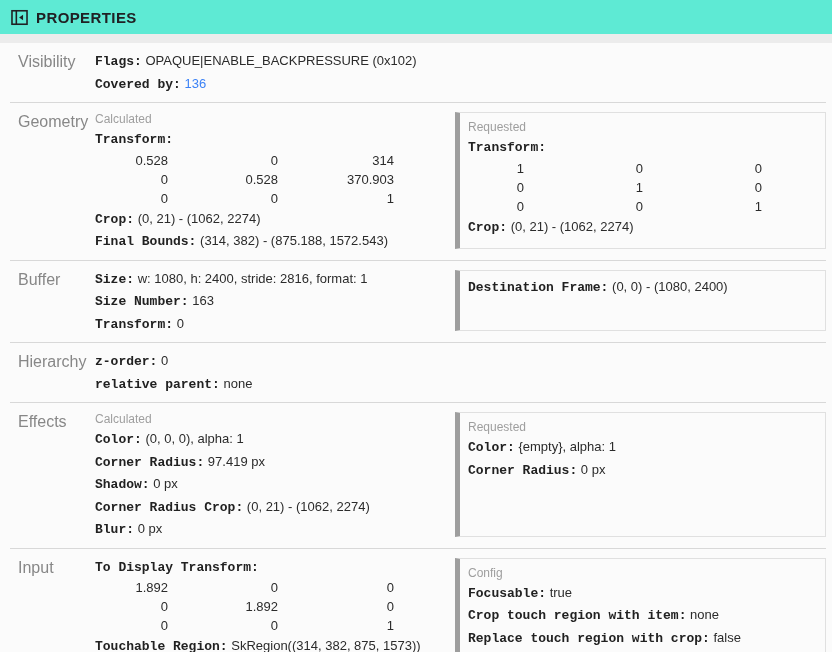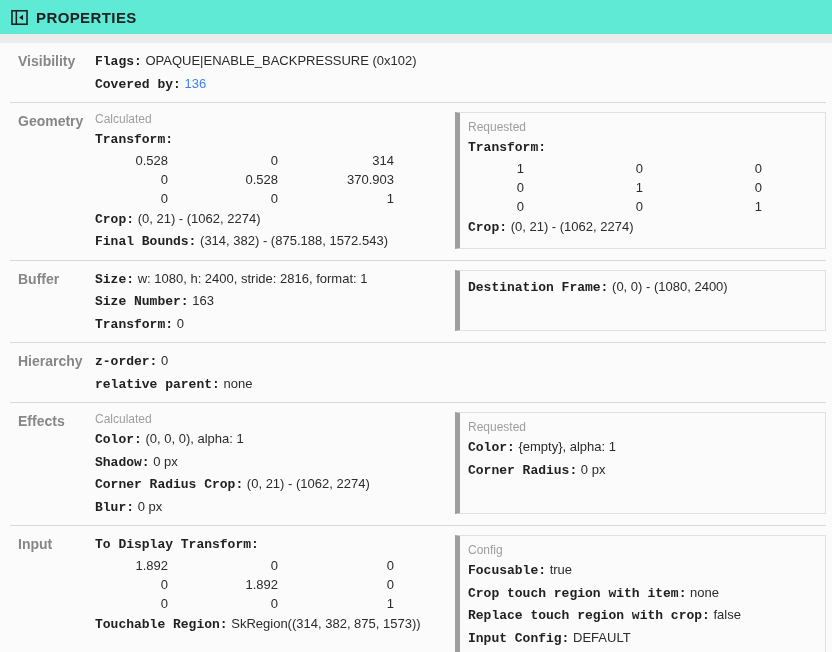--- a/index.html
+++ b/index.html
@@ -37,23 +37,22 @@
     display: flex;
     margin: 0 6px 0 10px;
     border-bottom: 1px solid #d8d8d8;
     padding: 7px 0 7px 0;
     align-items: stretch;
   }
   .section-label {
     width: 85px;
     flex: 0 0 85px;
     padding: 3px 0 0 8px;
-    font-size: 14px;
+    font-size: 16px;
     color: #878787;
-    font-weight: bold;
   }
   .section-content {
     flex: 1;
     display: flex;
     align-items: stretch;
   }
   .col-left { flex: 1; padding-right: 14px; }
   .col-right { width: 371px; flex: 0 0 371px; }
 
   .kv { font-size: 13px; line-height: 21.5px; white-space: nowrap; }
@@ -216,20 +215,24 @@
   <div class="section">
     <div class="section-label">Effects</div>
     <div class="section-content">
       <div class="col-left">
         <div class="panel-title">Calculated</div>
         <div class="kv">
           <b>Color:</b>
           <span>(0, 0, 0), alpha: 1</span>
         </div>
         <div class="kv">
+          <b>Corner Radius:</b>
+          <span>97.419 px</span>
+        </div>
+        <div class="kv">
           <b>Shadow:</b>
           <span>0 px</span>
         </div>
         <div class="kv">
           <b>Corner Radius Crop:</b>
           <span>(0, 21) - (1062, 2274)</span>
         </div>
         <div class="kv">
           <b>Blur:</b>
           <span>0 px</span>

